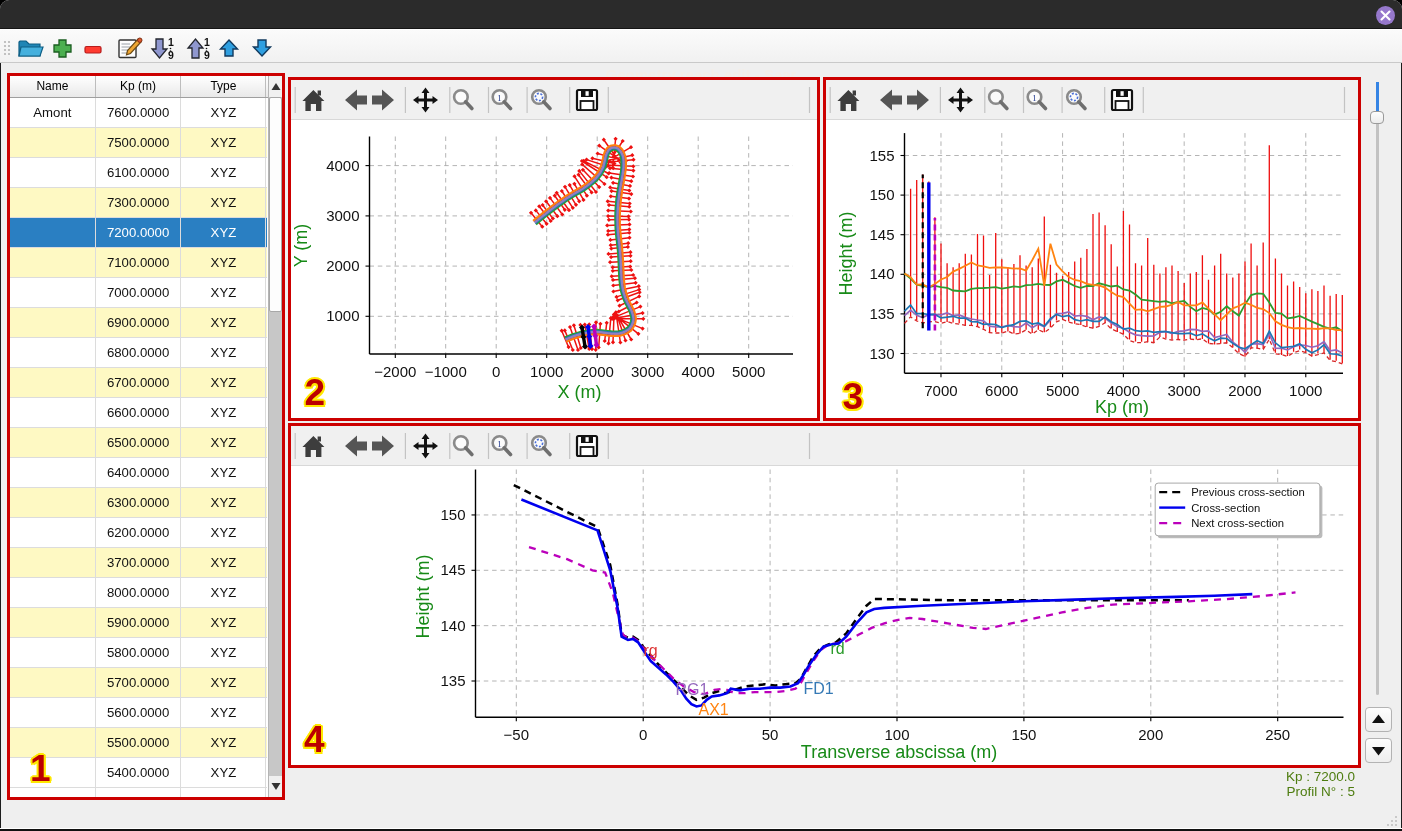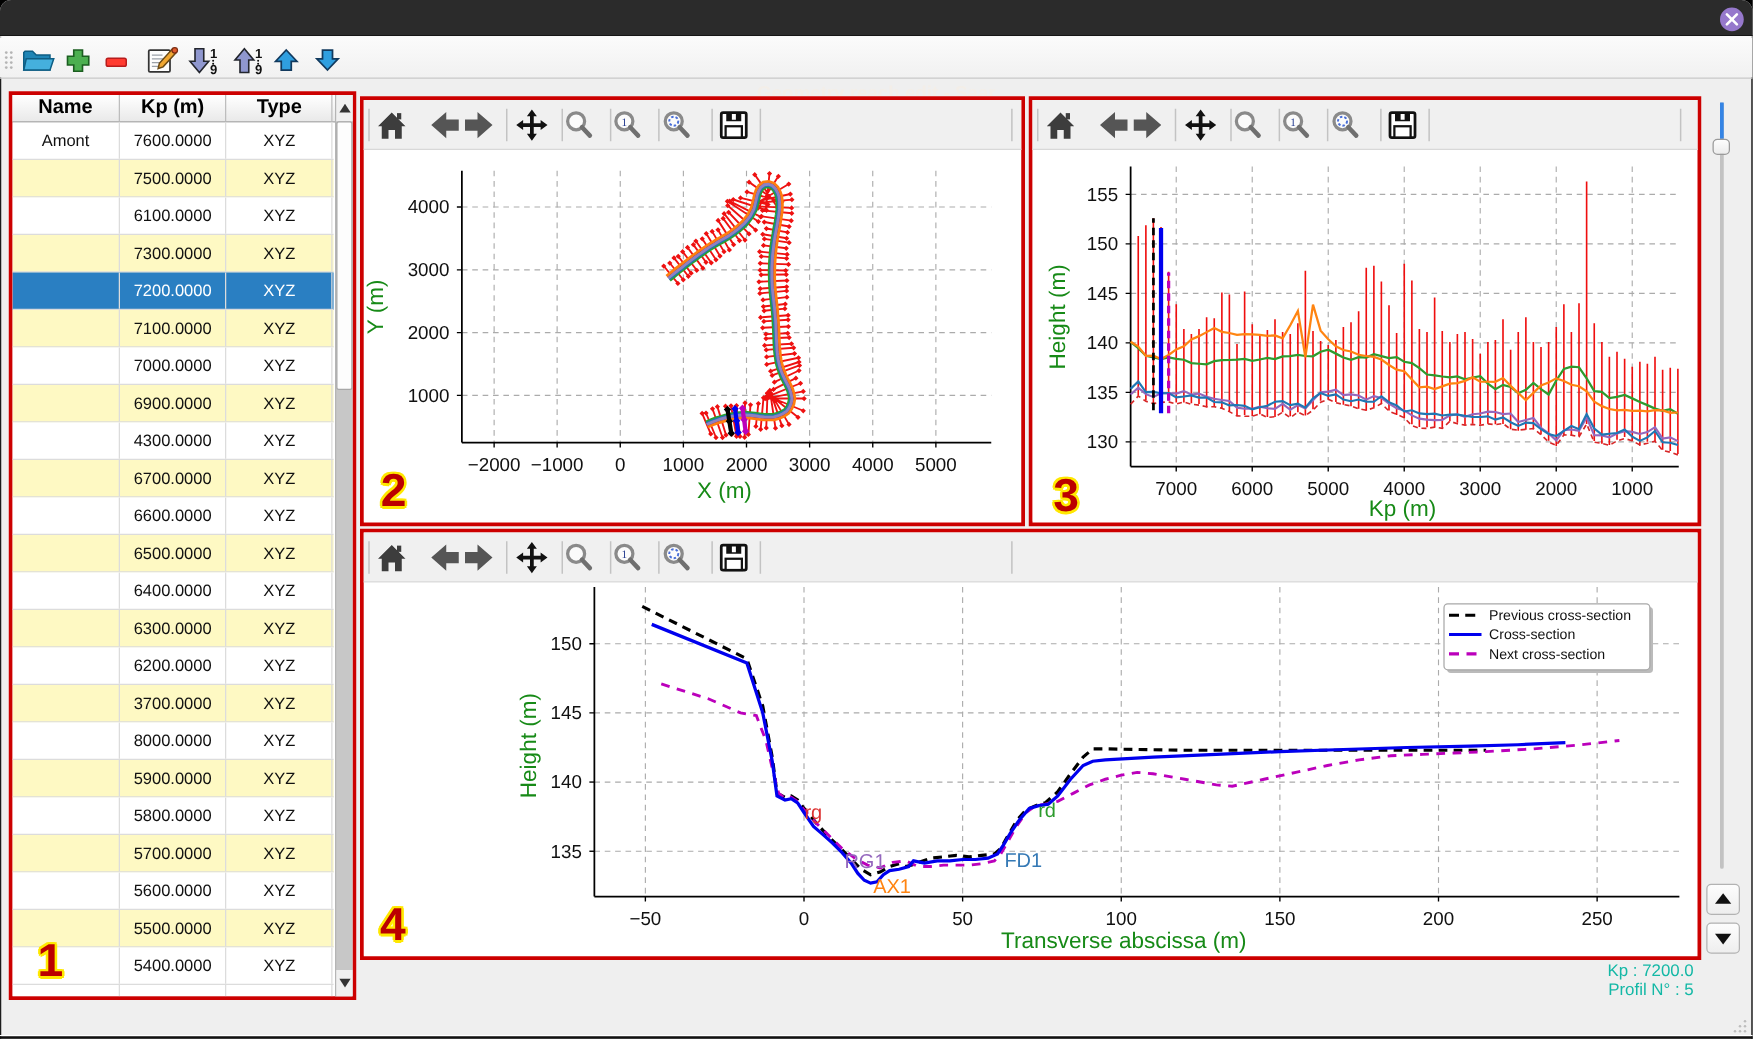--- a/index.html
+++ b/index.html
@@ -11,36 +11,36 @@
 .redpanel { position:absolute; border:3.5px solid #cc0000; background:#ffffff; }
 #tablepanel { left:7px; top:73px; width:278px; height:727px; background:#fff; }
 .trow { position:relative; height:30px; border-bottom:1px solid #dcdcdc; background:#fff; font-size:13.2px; color:#111;padding-left:42px; }
 .trow.alt { background:#fef9c3; }
 .trow.sel { background:#2a7fc2; color:#fff; }
 .trow.partial { height:9px; border-bottom:none; }
 .c1,.c2,.c3 { position:absolute; top:0; height:100%; display:flex; align-items:center; justify-content:center; }
 .c1 { left:0; width:85.8px; border-right:1px solid #dcdcdc; }
 .c2 { left:85.8px; width:85.6px; border-right:1px solid #dcdcdc; }
 .c3 { left:171.4px; width:85.1px; border-right:1px solid #dcdcdc;text-align:center; }
-#thead { position:relative; height:21.5px; background:linear-gradient(#ffffff,#e9e9e9); border-bottom:1px solid #9f9f9f; font-weight:bold; font-size:16px; }
+#thead { position:relative; height:21.5px; background:linear-gradient(#ffffff,#e9e9e9); border-bottom:1px solid #9f9f9f; font-weight:normal; font-size:12px; }
 #thead .c1,#thead .c2,#thead .c3 { border-right:1px solid #bdbdbd; }
 #tbody { position:absolute; left:0; top:21.5px; width:256.5px; bottom:0; overflow:hidden; }
 #tscroll { position:absolute; right:0; top:0; width:14.5px; bottom:0; background:#c7c7c7; border-left:1px solid #b5b5b5; }
 #tscroll .btn { position:absolute; left:0; width:100%; height:21px; background:#f0f0f0; }
 #tscroll .thumb { position:absolute; left:0.5px; top:21px; width:12.5px; height:215px; background:#fdfdfd; border:1px solid #a8a8a8; border-radius:2px; }
 #panel2 { left:288px; top:77px; width:532px; height:344px; }
 #panel3 { left:822.5px; top:77px; width:538.5px; height:344px; }
 #panel4 { left:288px; top:423px; width:1073px; height:345px; }
 .mpltb { position:absolute; left:0; top:0; width:100%; height:40px; background:#f0f0f0; border-bottom:1px solid #d8d8d8; }
 .num { position:absolute; font-weight:bold; font-size:37px; color:#bb0000; text-shadow: -2px 0 0 #ffe800, 2px 0 0 #ffe800, 0 -2px 0 #ffe800, 0 2px 0 #ffe800, -1.5px -1.5px 0 #ffe800, 1.5px -1.5px 0 #ffe800, -1.5px 1.5px 0 #ffe800, 1.5px 1.5px 0 #ffe800; }
 #slider { position:absolute; left:1375.5px; top:82px; width:3px; height:613px; background:#c2c2c2; border-radius:2px; }
 #slider .fill { position:absolute; left:0; top:0; width:3px; height:29px; background:#3584e4; }
 #slider .handle { position:absolute; left:-5.5px; top:29px; width:14px; height:13px; background:linear-gradient(#fdfdfd,#ececec); border:1px solid #9a9a9a; border-radius:4px; }
 .spinbtn { position:absolute; left:1364.5px; width:27px; height:25px; background:linear-gradient(#fdfdfd,#eeeeee); border:1px solid #b3b3b3; border-radius:4px; }
-#kptext { position:absolute; right:47px; top:769px; font-size:13.5px; color:#14b8a6; text-align:right; line-height:15px; }
+#kptext { position:absolute; right:47px; top:769px; font-size:13.5px; color:#4d7c0f; text-align:right; line-height:15px; }
 #grip { position:absolute; right:3px; bottom:3px; width:14px; height:14px; }
 svg { display:block; }
 </style></head>
 <body>
 <div id="win"></div>
 <div style="position:absolute;left:0;top:28px;width:1px;height:803px;background:#1c1c1c;"></div>
 <div style="position:absolute;right:0;top:28px;width:1px;height:803px;background:#1c1c1c;"></div>
 <div style="position:absolute;left:0;top:827.5px;width:100%;height:1.5px;background:#ffffff;"></div>
 <div style="position:absolute;left:0;top:829px;width:100%;height:2px;background:#111111;"></div>
 <div id="titlebar">
@@ -144,21 +144,21 @@
         <div class="c2">7000.0000</div>
         <div class="c3">XYZ</div>
       </div>
       <div class="trow alt">
         <div class="c1"></div>
         <div class="c2">6900.0000</div>
         <div class="c3">XYZ</div>
       </div>
       <div class="trow ">
         <div class="c1"></div>
-        <div class="c2">4300.0000</div>
+        <div class="c2">6800.0000</div>
         <div class="c3">XYZ</div>
       </div>
       <div class="trow alt">
         <div class="c1"></div>
         <div class="c2">6700.0000</div>
         <div class="c3">XYZ</div>
       </div>
       <div class="trow ">
         <div class="c1"></div>
         <div class="c2">6600.0000</div>

